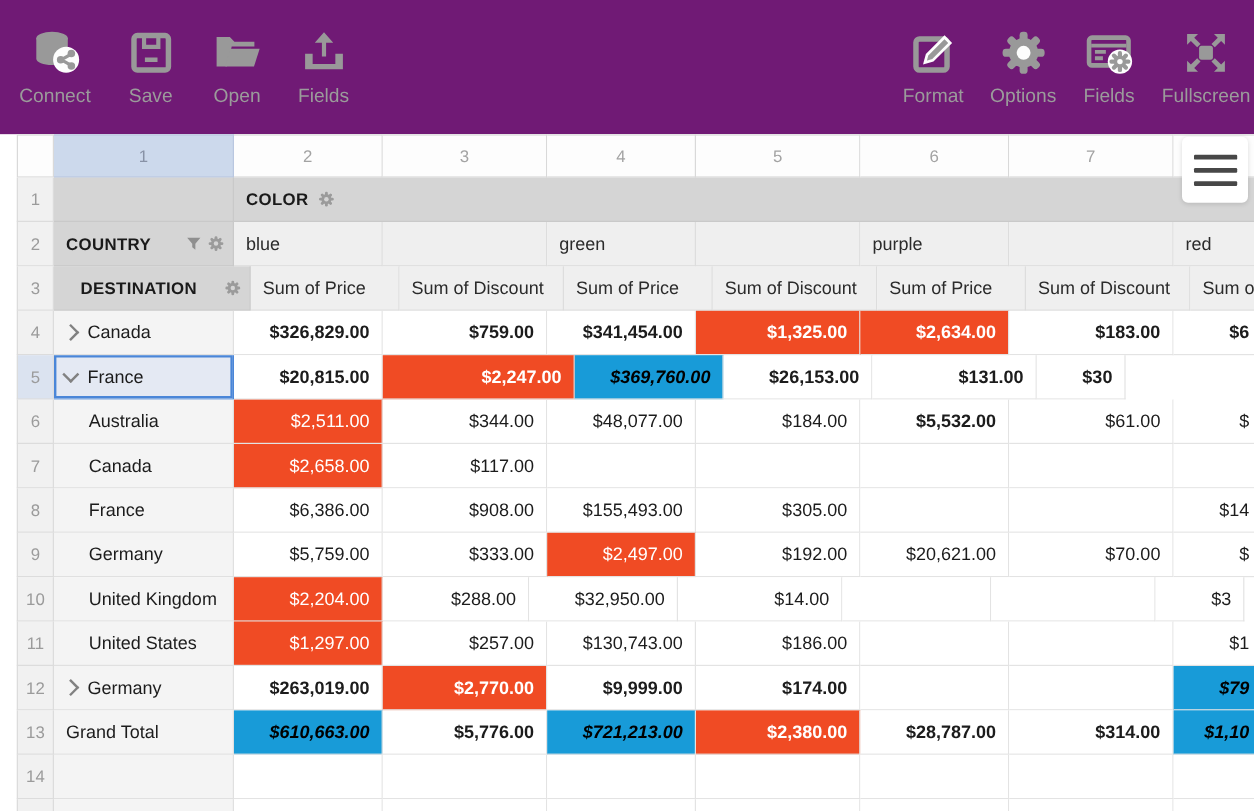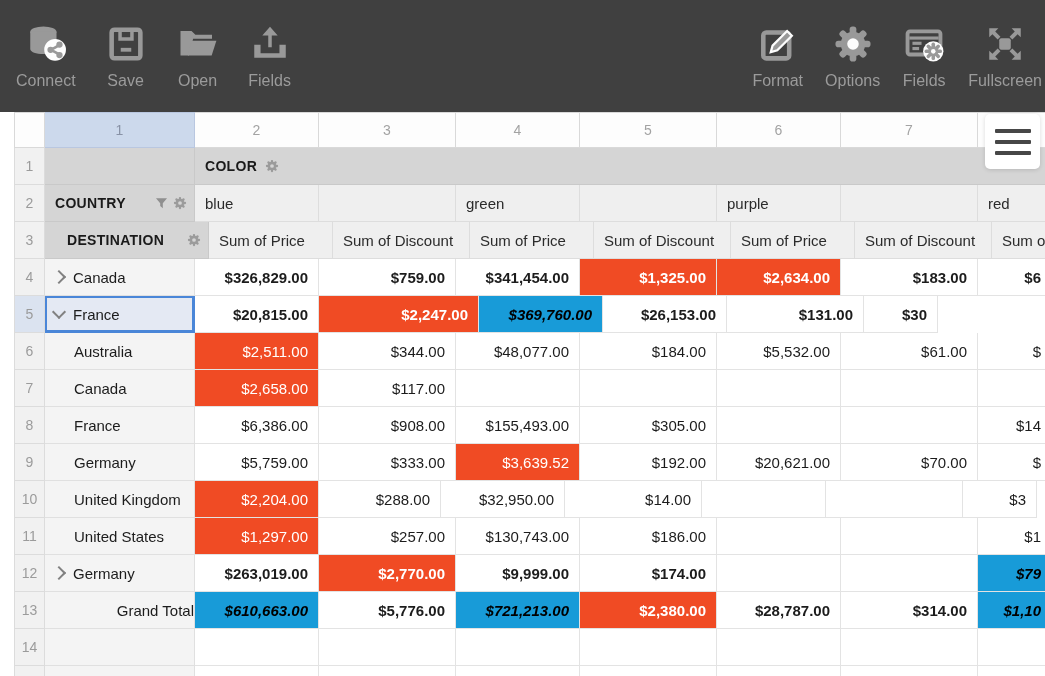--- a/index.html
+++ b/index.html
@@ -1,19 +1,19 @@
 <!DOCTYPE html>
 <html><head>
 <meta charset="utf-8">
 <style>
   html,body{margin:0;padding:0;background:#fff;}
   body{font-family:"Liberation Sans", sans-serif;}
   .app{position:relative;width:1045px;height:676px;overflow:hidden;background:#fdfdfd;}
   
-  .toolbar{position:relative;height:112px;background:#404040;}
+  .toolbar{position:relative;height:112px;background:#701a75;}
   .tb-group{position:absolute;top:22px;display:flex;}
   .tb-group.left{left:16px;gap:28px;}
   .tb-group.right{right:3px;gap:22px;}
   .tb-item{display:flex;flex-direction:column;align-items:center;gap:7px;cursor:pointer;}
   .tb-icon{width:44px;height:44px;display:flex;align-items:center;justify-content:center;}
   .tb-label{font-size:16px;color:#9b9b9b;line-height:1;}
   
   .sheet{position:relative;background:#fff;padding-left:14px;}
   .row{display:flex;}
   .cell{box-sizing:border-box;display:flex;align-items:center;overflow:hidden;white-space:nowrap;
@@ -278,21 +278,21 @@
         </div>
         <div class="row">
           <div class="cell rn" style="width: 31px;">6</div>
           <div class="cell labelcell lvl1" style="width: 150px;">
             <span>Australia</span>
           </div>
           <div class="cell num orange" style="width: 124px;">$2,511.00</div>
           <div class="cell num" style="width: 137px;">$344.00</div>
           <div class="cell num" style="width: 124px;">$48,077.00</div>
           <div class="cell num" style="width: 137px;">$184.00</div>
-          <div class="cell num" style="width: 124px;">$5,532.00</div>
+          <div class="cell num" style="width: 124px; font-weight: bold;">$5,532.00</div>
           <div class="cell num" style="width: 137px;">$61.00</div>
           <div class="cell num" style="width: 74px;">$</div>
         </div>
         <div class="row">
           <div class="cell rn" style="width: 31px;">7</div>
           <div class="cell labelcell lvl1" style="width: 150px;">
             <span>Canada</span>
           </div>
           <div class="cell num orange" style="width: 124px;">$2,658.00</div>
           <div class="cell num" style="width: 137px;">$117.00</div>
@@ -315,21 +315,21 @@
           <div class="cell num" style="width: 137px;"></div>
           <div class="cell num" style="width: 74px;">$14</div>
         </div>
         <div class="row">
           <div class="cell rn" style="width: 31px;">9</div>
           <div class="cell labelcell lvl1" style="width: 150px;">
             <span>Germany</span>
           </div>
           <div class="cell num" style="width: 124px;">$5,759.00</div>
           <div class="cell num" style="width: 137px;">$333.00</div>
-          <div class="cell num orange" style="width: 124px;">$3,639.52</div>
+          <div class="cell num orange" style="width: 124px;">$2,497.00</div>
           <div class="cell num" style="width: 137px;">$192.00</div>
           <div class="cell num" style="width: 124px;">$20,621.00</div>
           <div class="cell num" style="width: 137px;">$70.00</div>
           <div class="cell num" style="width: 74px;">$</div>
         </div>
         <div class="row">
           <div class="cell rn" style="width: 31px;">10</div>
           <div class="cell labelcell lvl1" style="width: 150px;">
             <span>United Kingdom</span>
           </div>
@@ -363,21 +363,21 @@
           <div class="cell num" style="width: 124px;">$263,019.00</div>
           <div class="cell num orange" style="width: 137px;">$2,770.00</div>
           <div class="cell num" style="width: 124px;">$9,999.00</div>
           <div class="cell num" style="width: 137px;">$174.00</div>
           <div class="cell num" style="width: 124px;"></div>
           <div class="cell num" style="width: 137px;"></div>
           <div class="cell num blue" style="width: 74px;">$79</div>
         </div>
         <div class="row boldrow">
           <div class="cell rn" style="width: 31px;">13</div>
-          <div class="cell labelcell " style="width: 150px; justify-content: flex-end;">
+          <div class="cell labelcell " style="width: 150px;">
             <span>Grand Total</span>
           </div>
           <div class="cell num blue" style="width: 124px;">$610,663.00</div>
           <div class="cell num" style="width: 137px;">$5,776.00</div>
           <div class="cell num blue" style="width: 124px;">$721,213.00</div>
           <div class="cell num orange" style="width: 137px;">$2,380.00</div>
           <div class="cell num" style="width: 124px;">$28,787.00</div>
           <div class="cell num" style="width: 137px;">$314.00</div>
           <div class="cell num blue" style="width: 74px;">$1,10</div>
         </div>

